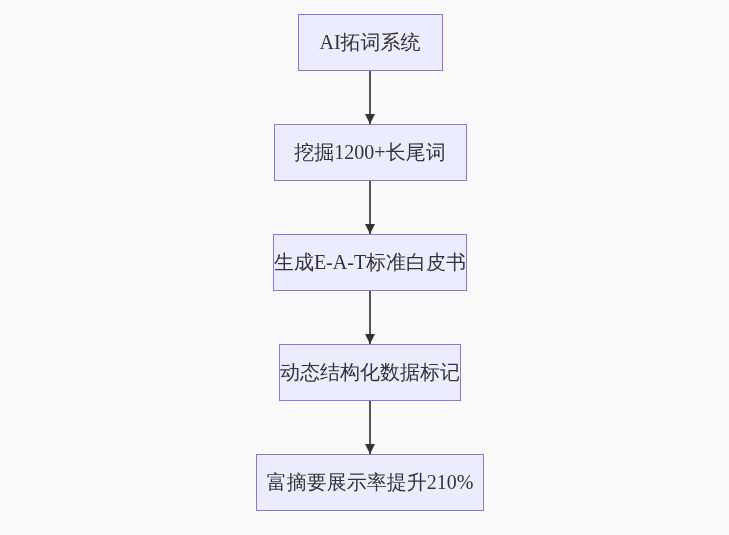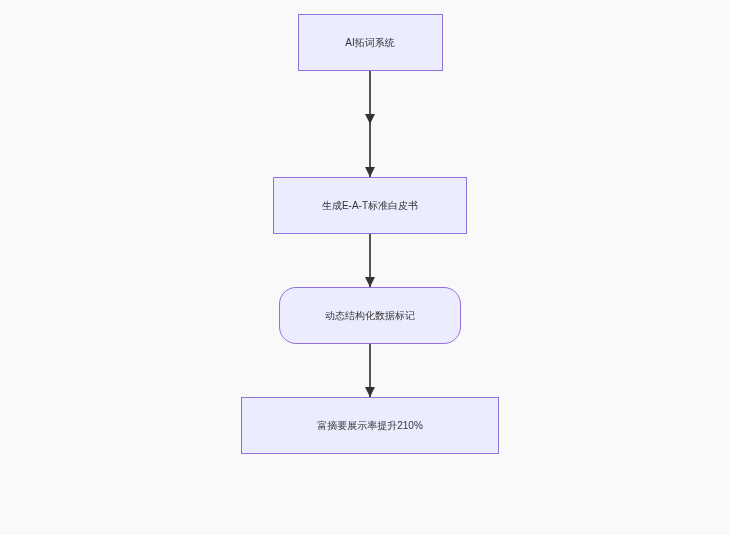--- a/index.html
+++ b/index.html
@@ -25,32 +25,33 @@
     transform: translateX(-50%);
     display: flex;
     flex-direction: column;
     align-items: center;
   }
   .node {
     height: 57px;
     background: var(--node-fill);
     border: 1px solid var(--node-border);
     color: var(--text-color);
-    font-size: 10px;
+    font-size: 20px;
     display: flex;
     align-items: center;
     justify-content: center;
     text-align: center;
     white-space: nowrap;
+    font-family: Liberation Serif, serif;
   }
   .n1 { width: 145px; }
   .n2 { width: 193px; }
   .n3 { width: 194px; }
-  .n4 { width: 182px; border-radius: 17px; }
-  .n5 { width: 258px; }
+  .n4 { width: 182px; }
+  .n5 { width: 228px; }
   .arrow {
     width: 2px;
     height: 53px;
     background: var(--arrow-line);
     position: relative;
   }
   .arrow::after {
     content: "";
     position: absolute;
     bottom: 0;
@@ -62,19 +63,20 @@
     border-right: 5px solid transparent;
     border-top: 10px solid var(--arrow-head);
   }
 </style>
 </head>
 <body>
 
 <div class="flowchart">
   <div class="node n1">AI拓词系统</div>
   <div class="arrow"></div>
+  <div class="node n2">挖掘1200+长尾词</div>
   <div class="arrow"></div>
   <div class="node n3">生成E-A-T标准白皮书</div>
   <div class="arrow"></div>
   <div class="node n4">动态结构化数据标记</div>
   <div class="arrow"></div>
   <div class="node n5">富摘要展示率提升210%</div>
 </div>
 
 </body></html>

